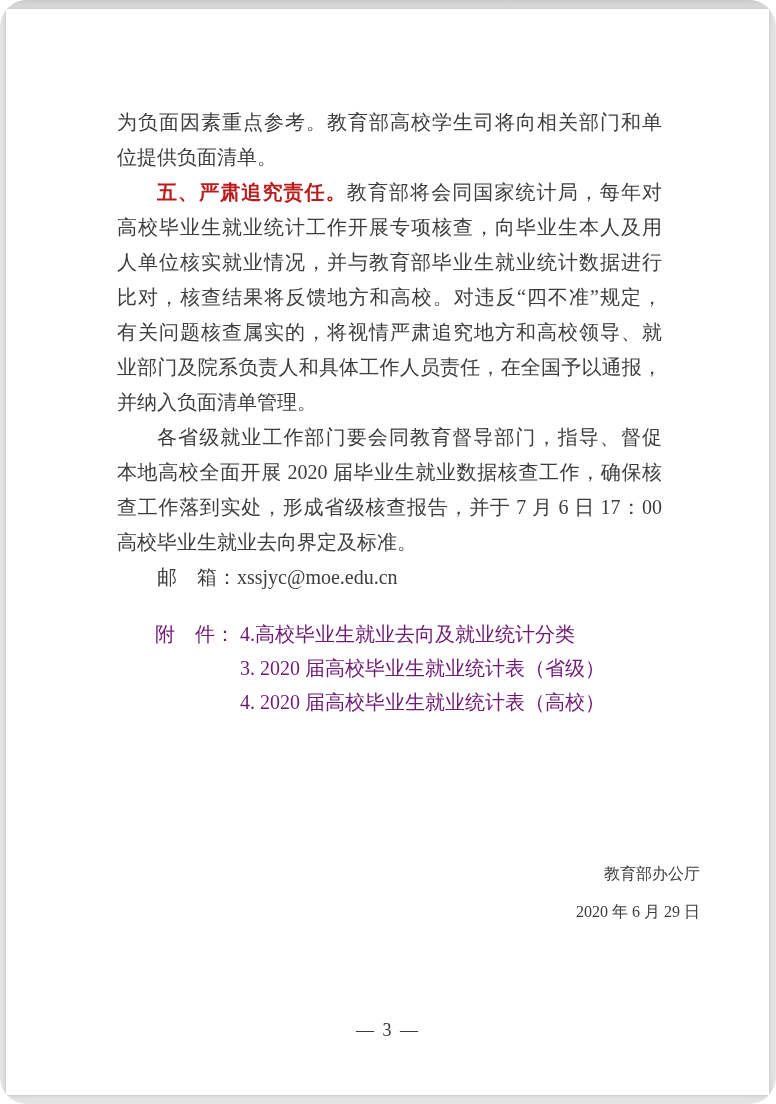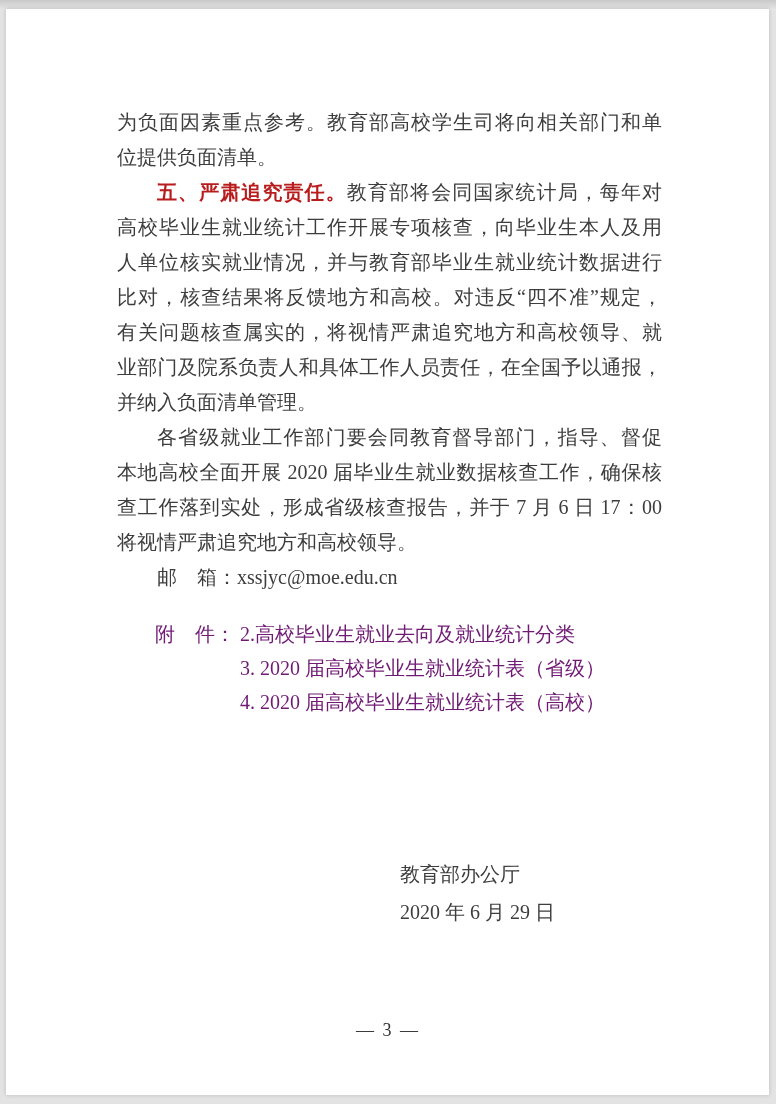--- a/index.html
+++ b/index.html
@@ -1,37 +1,38 @@
 <!DOCTYPE html>
 <html><head>
 <meta charset="utf-8">
 <style>
   html,body{margin:0;padding:0;background:#ffffff;}
   .wrap{
     position:relative;width:776px;height:1104px;overflow:hidden;
     background:#e3e3e3;
     font-family:"Liberation Serif","DejaVu Serif",serif;
+    border-radius:27px;
   }
   .top-shade{position:absolute;left:0;top:0;right:0;height:10px;
     background:linear-gradient(#c9c9c9,#e6e6e6);}
   .sheet{position:absolute;left:6px;right:7px;top:9px;bottom:9px;
     background:#ffffff;box-shadow:0 0 4px rgba(0,0,0,0.18);}
   .content{position:absolute;left:117px;top:105px;width:545px;}
   .line{height:35px;line-height:35px;font-size:20px;color:#3d3d3d;}
   .fill{text-align:justify;text-align-last:justify;}
   .indent{text-indent:40px;}
   .lead{font-family:Liberation Serif, serif;
     font-weight:700;color:#b91c1c;}
   .attachment{display:flex;margin-top:22px;padding-left:38px;
     font-size:20px;color:#701a75;}
   .att-label{width:85px;line-height:34px;flex:none;}
   .att-items{flex:1;}
   .att-item{line-height:34px;}
   .signature{position:absolute;left:400px;top:855px;width:300px;
-    text-align:left;font-size:20px;color:#3d3d3d;}
+    text-align:right;font-size:16px;color:#3d3d3d;}
   .sig-line{line-height:38px;}
   .footer{position:absolute;left:0;right:0;top:1020px;text-align:center;
     font-size:18px;color:#333333;letter-spacing:2px;}
 </style>
 </head>
 <body>
 
 <div class="wrap">
   <div class="top-shade"></div>
   <div class="sheet"></div>
@@ -42,27 +43,27 @@
     <div class="line fill indent"><span class="lead">五、严肃追究责任。</span><span>教育部将会同国家统计局，每年对</span></div>
     <div class="line fill"><span>高校毕业生就业统计工作开展专项核查，向毕业生本人及用</span></div>
     <div class="line fill"><span>人单位核实就业情况，并与教育部毕业生就业统计数据进行</span></div>
     <div class="line fill"><span>比对，核查结果将反馈地方和高校。对违反“四不准”规定，</span></div>
     <div class="line fill"><span>有关问题核查属实的，将视情严肃追究地方和高校领导、就</span></div>
     <div class="line fill"><span>业部门及院系负责人和具体工作人员责任，在全国予以通报，</span></div>
     <div class="line"><span>并纳入负面清单管理。</span></div>
     <div class="line fill indent"><span>各省级就业工作部门要会同教育督导部门，指导、督促</span></div>
     <div class="line fill"><span>本地高校全面开展 2020 届毕业生就业数据核查工作，确保核</span></div>
     <div class="line fill"><span>查工作落到实处，形成省级核查报告，并于 7 月 6 日 17：00</span></div>
-    <div class="line"><span>将视情严肃追究地方和高校领导。</span></div>
+    <div class="line"><span>高校毕业生就业去向界定及标准。</span></div>
     <div class="line indent"><span>邮　箱：xssjyc@moe.edu.cn</span></div>
 
     <div class="attachment">
       <div class="att-label">附　件：</div>
       <div class="att-items">
-        <div class="att-item">2.高校毕业生就业去向及就业统计分类</div>
+        <div class="att-item">4.高校毕业生就业去向及就业统计分类</div>
         <div class="att-item">3. 2020 届高校毕业生就业统计表（省级）</div>
         <div class="att-item">4. 2020 届高校毕业生就业统计表（高校）</div>
       </div>
     </div>
   </div>
 
   <div class="signature">
     <div class="sig-line">教育部办公厅</div>
     <div class="sig-line">2020 年 6 月 29 日</div>
   </div>

